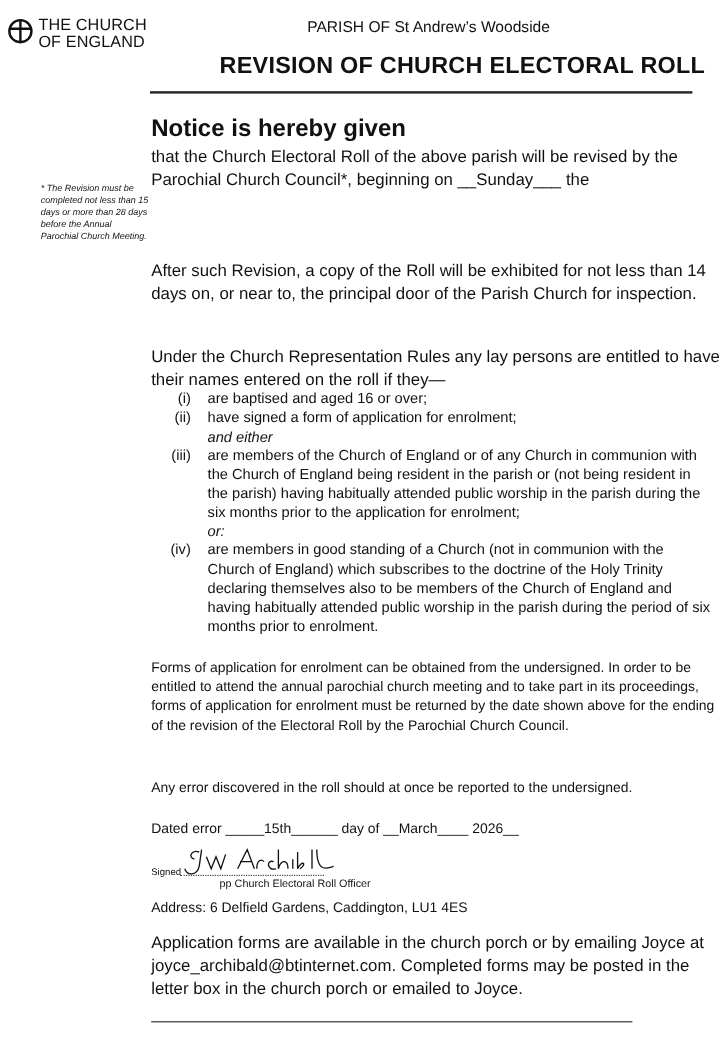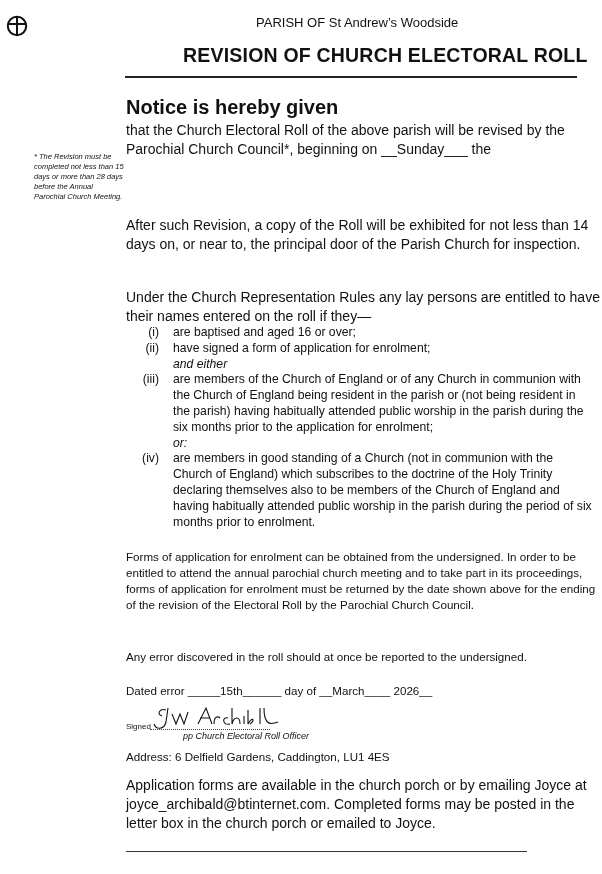--- a/index.html
+++ b/index.html
@@ -19,32 +19,36 @@
   .sidenote { left: 34px; top: 152px; width: 90px; font-size: 7.5px; line-height: 10px; font-style: italic; }
   .list { left: 135px; top: 325px; width: 460px; font-size: 12.2px; line-height: 15.8px; }
   .li { display: flex; }
   .num { width: 38px; text-align: right; padding-right: 14px; box-sizing: border-box; flex: none; }
   .li-text { flex: 1; }
   .ital { font-style: italic; }
   .small-text { left: 126px; font-size: 11.6px; line-height: 16px; width: 470px; }
   .signed-label { left: 126px; top: 722px; font-size: 8px; }
   .sig-line { left: 150px; top: 729px; width: 120px; border-bottom: 1px dotted #444; }
   .signature { left: 152px; top: 702px; }
-  .pp { left: 183px; top: 731px; font-size: 9px; font-style: italic; }
+  .pp { left: 183px; top: 731px; font-size: 9px; }
   .end-rule { left: 126px; top: 851px; width: 401px; height: 1.2px; background: #333; }
 </style>
 </head>
 <body>
 
 <div class="abs logo">
   <svg viewBox="0 0 22 22">
     <circle cx="11" cy="11" r="9.2" fill="none" stroke="#111" stroke-width="2"></circle>
     <line x1="11" y1="1.5" x2="11" y2="20.5" stroke="#111" stroke-width="2"></line>
     <line x1="1.5" y1="9" x2="20.5" y2="9" stroke="#111" stroke-width="2"></line>
   </svg>
+  <div class="logo-text">
+    <div>THE CHURCH</div>
+    <div>OF ENGLAND</div>
+  </div>
 </div>
 
 <div class="abs parish">PARISH OF St Andrew’s Woodside</div>
 <div class="abs title">REVISION OF CHURCH ELECTORAL ROLL</div>
 <div class="abs title-rule"></div>
 
 <div class="abs heading">Notice is hereby given</div>
 
 <div class="abs body-text" style="top:121px;">
   <div>that the Church Electoral Roll of the above parish will be revised by the</div>

